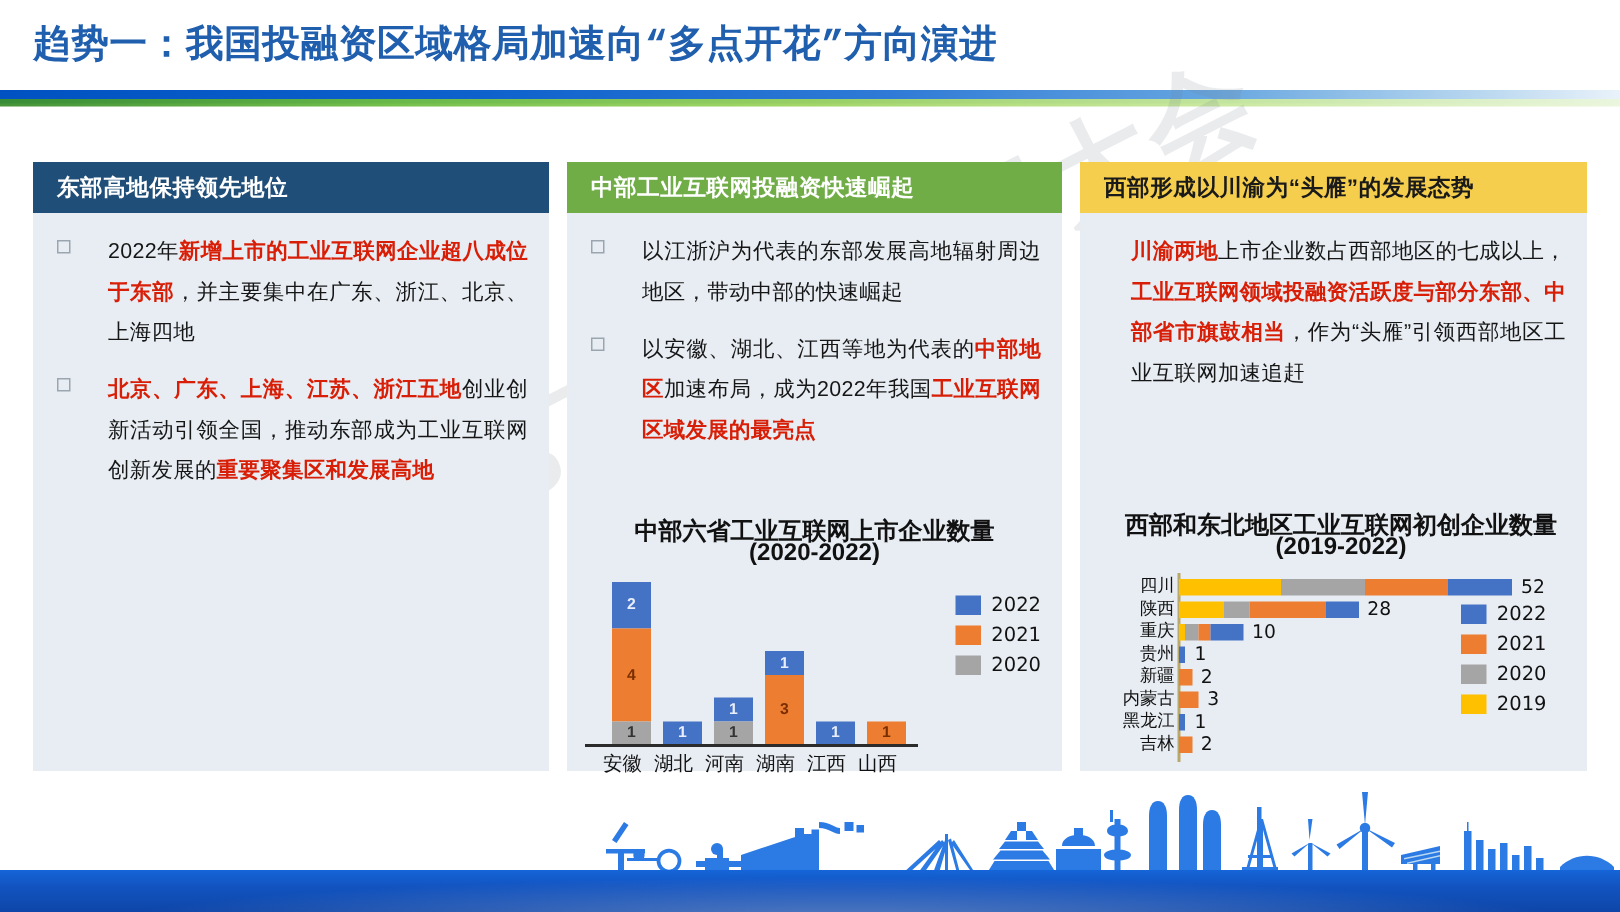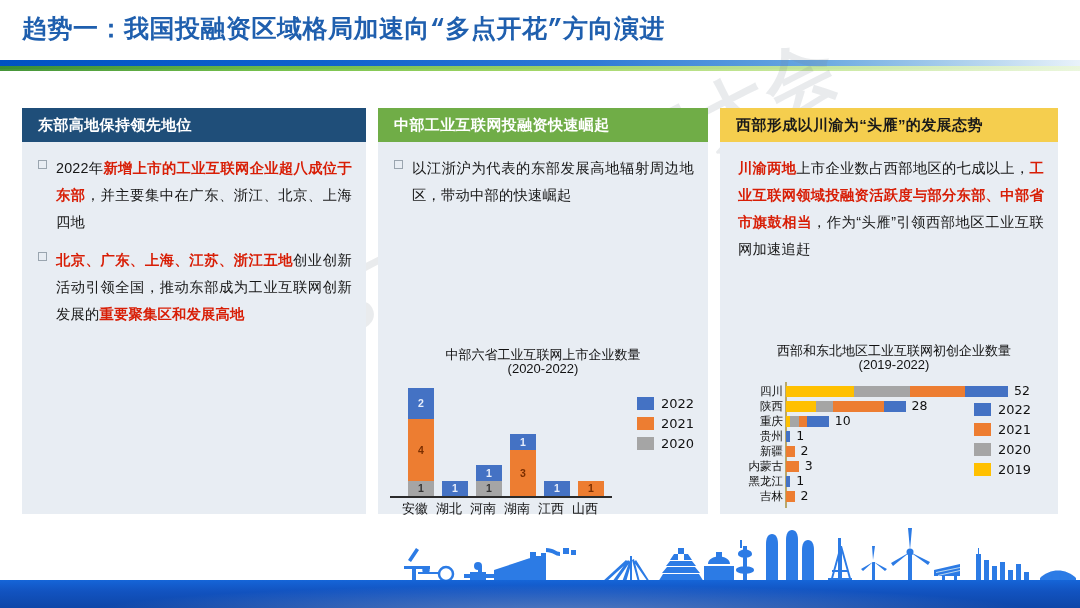--- a/index.html
+++ b/index.html
@@ -60,28 +60,29 @@
 
   
   .bullet { display:flex; margin-bottom:11px; }
   .bullet-mark {
     flex:0 0 auto; width:9px; height:9px; border:1.6px solid #9AA5AF;
     margin:5px 9px 0 2px; background:transparent;
   }
   .bullet-text {
     font-size:14.3px; line-height:27px; color:#161616; text-align:justify;
     letter-spacing:0.2px;
+    margin-left:16px;
   }
   .no-mark { padding-left:4px; }
   .hl { color:#D81E06; font-weight:bold; }
   .plain { color:#161616; font-weight:normal; }
 
   
   .chart-title {
-    text-align:center; font-size:13px; font-weight:normal; color:#111;
+    text-align:center; font-size:16px; font-weight:bold; color:#111;
     line-height:14px;
   }
 
   
   #chart-mid { position:absolute; left:390px; top:348px; width:306px; height:172px; }
   .vplot { position:absolute; left:6px; top:40px; width:214px; height:108px; }
   .vcol { position:absolute; bottom:0; width:26px; display:flex; flex-direction:column-reverse; }
   .vseg { display:flex; align-items:center; justify-content:center; font-size:10.5px; font-weight:bold; }
   .vseg.s2020 { background:#A5A5A5; color:#333; }
   .vseg.s2021 { background:#ED7D31; color:#7a2e00; }
@@ -153,20 +154,24 @@
   </div>
 </div>
 
 <div class="panel" id="panel-mid">
   <div class="panel-head">中部工业互联网投融资快速崛起</div>
   <div class="panel-body">
     <div class="bullet">
       <div class="bullet-mark"></div>
       <div class="bullet-text"><span class="plain">以江浙沪为代表的东部发展高地辐射周边地区，带动中部的快速崛起</span></div>
     </div>
+    <div class="bullet">
+      <div class="bullet-mark"></div>
+      <div class="bullet-text"><span class="plain">以安徽、湖北、江西等地为代表的</span><span class="hl">中部地区</span><span class="plain">加速布局，成为2022年我国</span><span class="hl">工业互联网区域发展的最亮点</span></div>
+    </div>
   </div>
 </div>
 
 <div class="panel" id="panel-west">
   <div class="panel-head">西部形成以川渝为“头雁”的发展态势</div>
   <div class="panel-body">
     <div class="bullet no-mark">
       <div class="bullet-text"><span class="hl">川渝两地</span><span class="plain">上市企业数占西部地区的七成以上，</span><span class="hl">工业互联网领域投融资活跃度与部分东部、中部省市旗鼓相当</span><span class="plain">，作为“头雁”引领西部地区工业互联网加速追赶</span></div>
     </div>
   </div>

